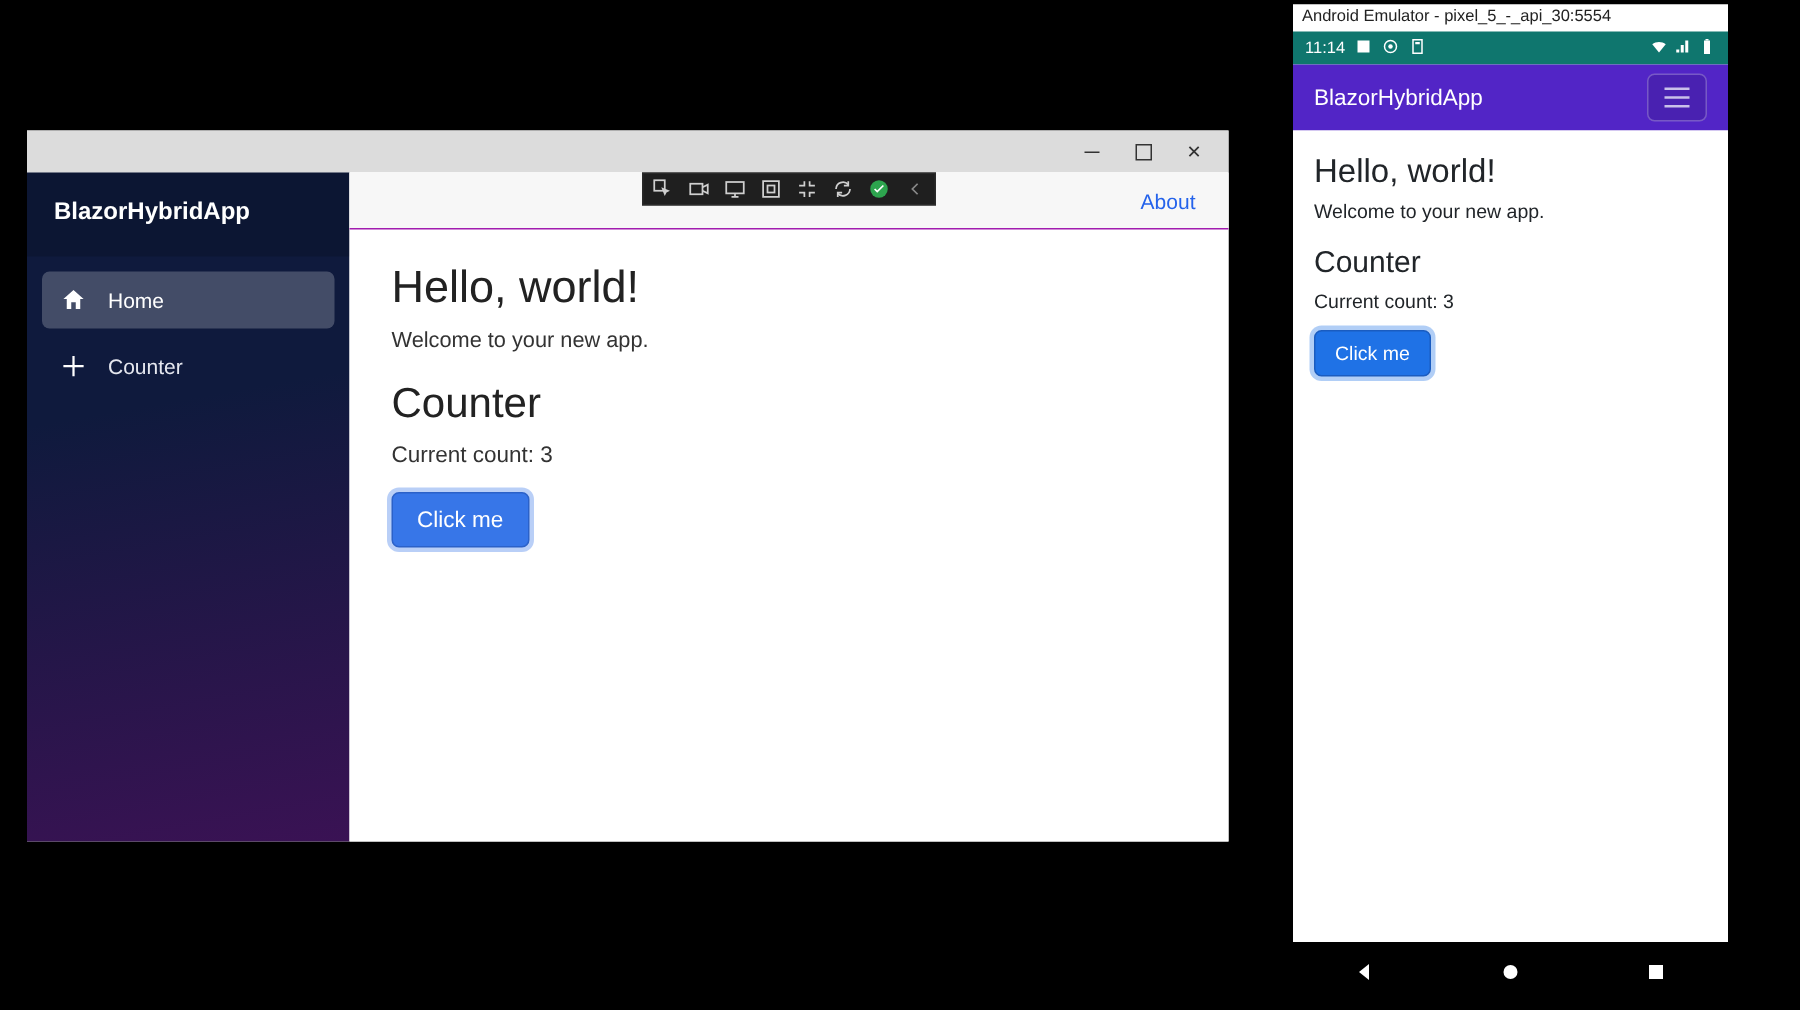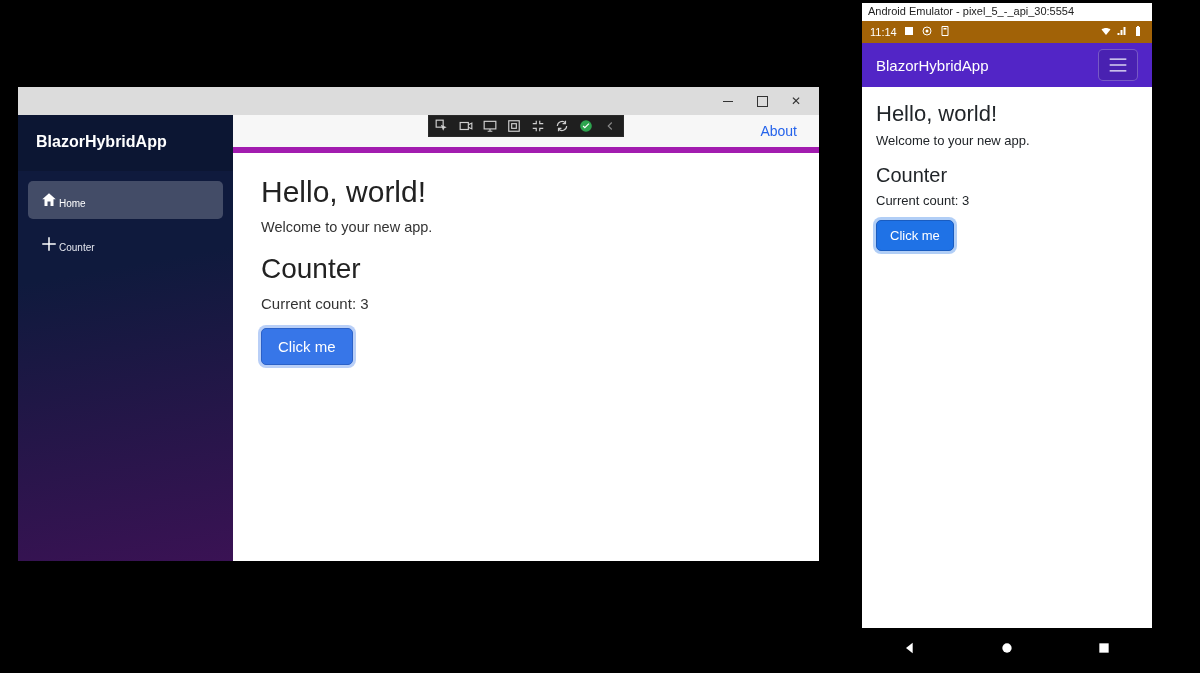--- a/index.html
+++ b/index.html
@@ -68,25 +68,25 @@
     background: rgba(0,0,0,0.15);
   }
   .nav {
     padding: 10px 10px;
     display: flex;
     flex-direction: column;
     gap: 6px;
   }
   .nav-item {
     display: flex;
-    align-items: flex-end;
-    gap: 1px;
+    align-items: center;
+    gap: 14px;
     padding: 10px 12px;
     border-radius: 5px;
-    font-size: 10px;
+    font-size: 14px;
     cursor: pointer;
     color: #e5e7ef;
   }
   .nav-item.active {
     background: rgba(255,255,255,0.22);
     color: #fff;
   }
   .nav-icon { width:18px; height:18px; display:inline-flex; align-items:center; justify-content:center; }
   .nav-icon svg { width:18px; height:18px; fill:#fff; }
 
@@ -94,21 +94,21 @@
   .content {
     flex: 1;
     display: flex;
     flex-direction: column;
     background: #fff;
     position: relative;
   }
   .topbar {
     height: 38px;
     background: #f7f7f7;
-    border-bottom: 6px solid #a21caf;
+    border-bottom: 1px solid #a21caf;
     display: flex;
     align-items: center;
     justify-content: flex-end;
     padding: 0 22px;
     position: relative;
   }
   .about-link {
     color: #2563eb;
     font-size: 14px;
     cursor: pointer;
@@ -181,21 +181,21 @@
   }
   .emu-title {
     height: 18px;
     background: #fff;
     font-size: 11px;
     color: #222;
     padding: 2px 6px;
   }
   .status-bar {
     height: 22px;
-    background: #a16207;
+    background: #0f766e;
     color: #fff;
     display: flex;
     align-items: center;
     justify-content: space-between;
     padding: 1px 8px;
     font-size: 11px;
   }
   .status-left { display:flex; align-items:center; gap:6px; }
   .status-right { display:flex; align-items:center; gap:4px; }
   .status-right svg, .status-left svg { width:12px; height:12px; fill:#fff; }

